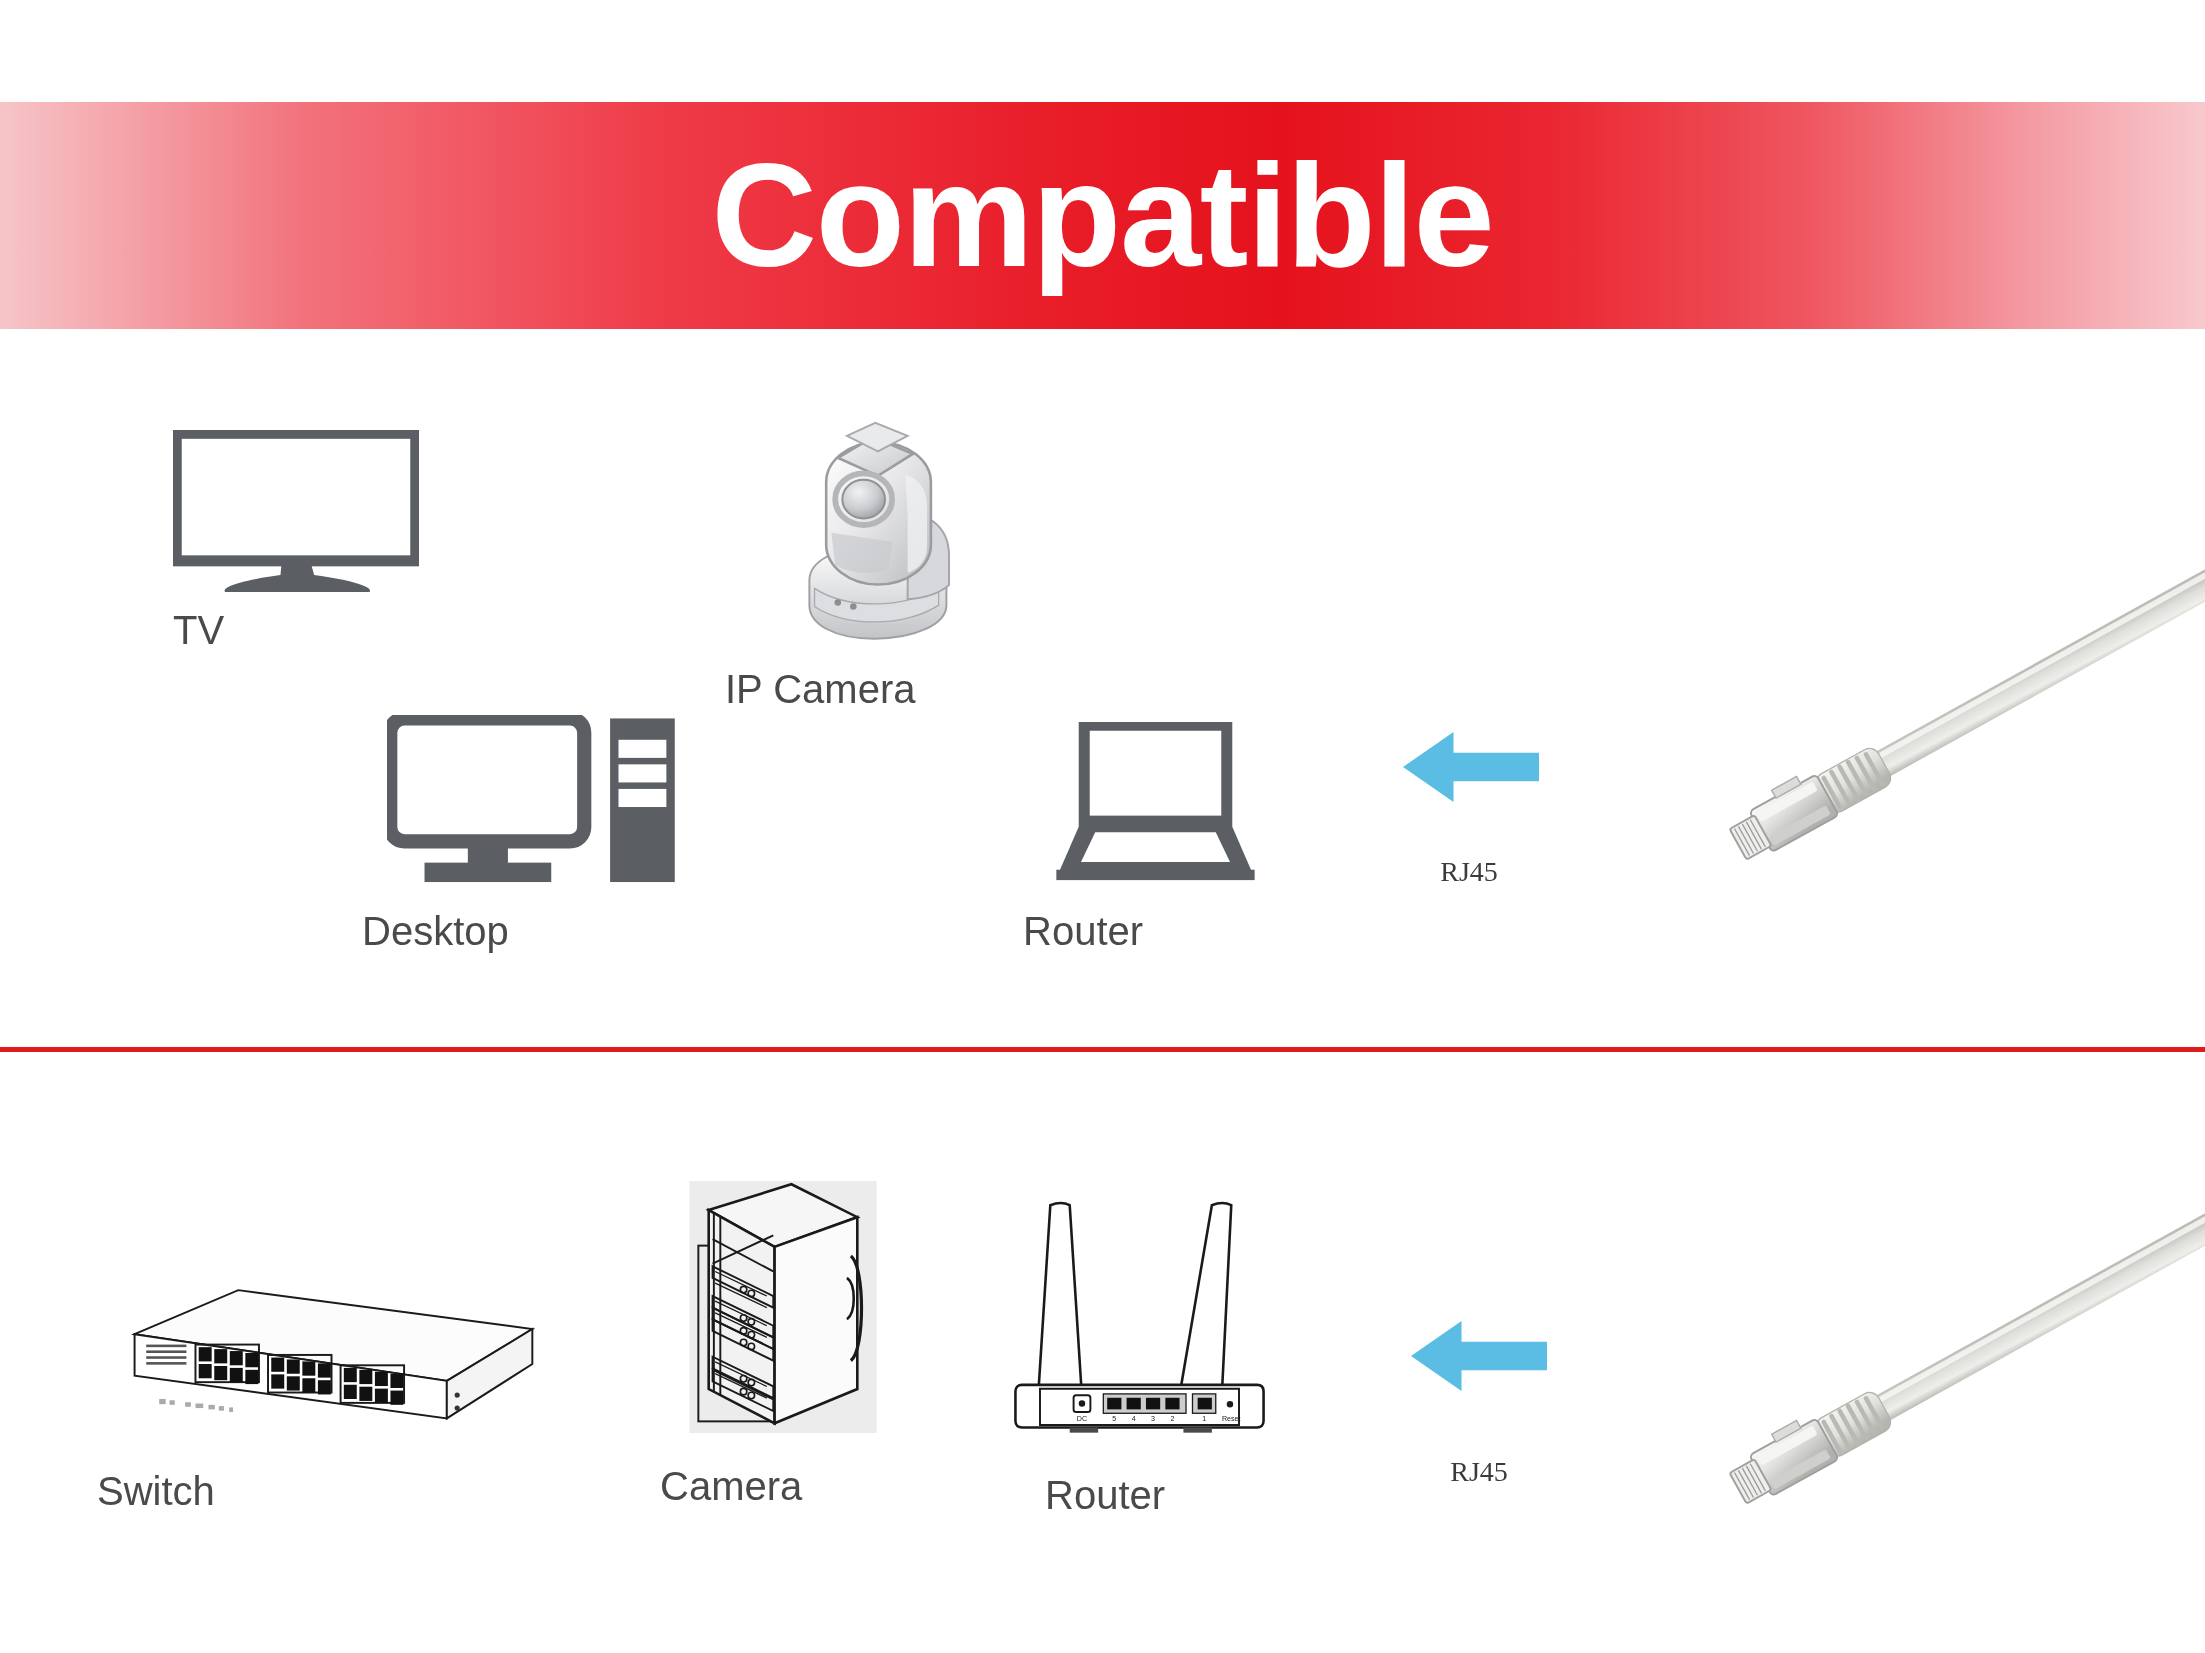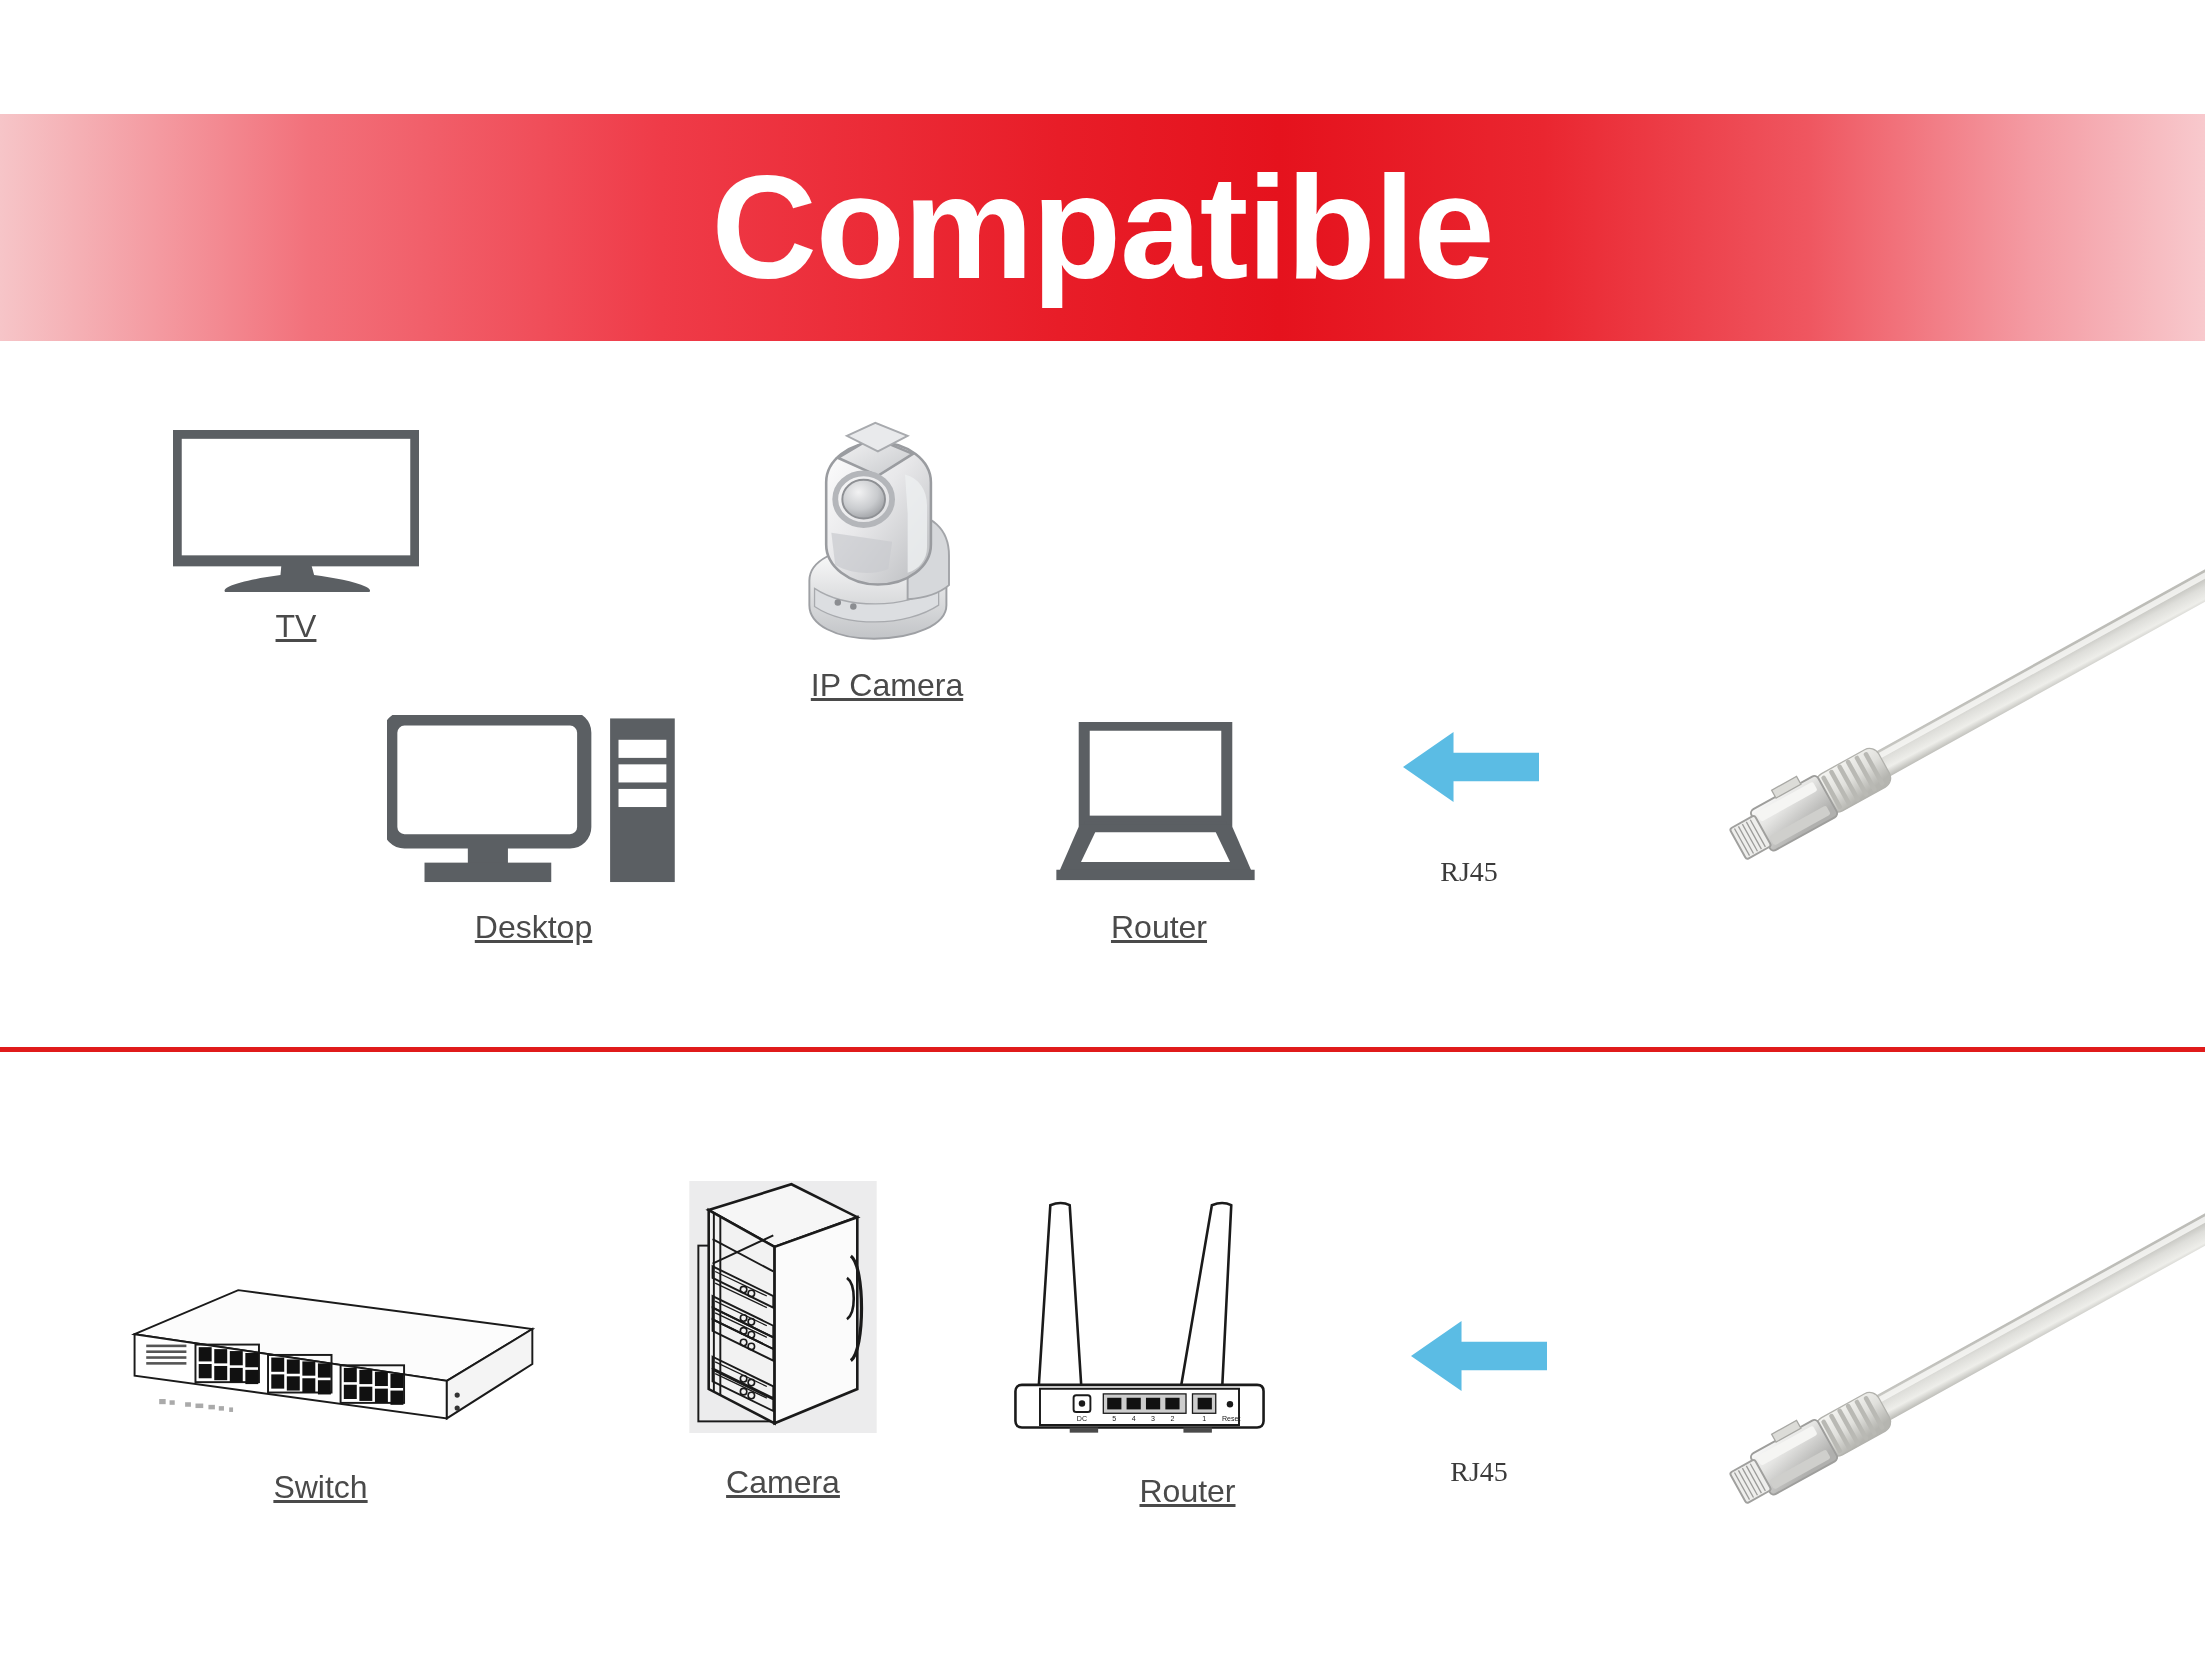--- a/index.html
+++ b/index.html
@@ -15,21 +15,21 @@
     width: 2205px;
     height: 1654px;
     background: #ffffff;
     overflow: hidden;
   }
 
   
   #banner {
     position: absolute;
     left: 0;
-    top: 114px;
+    top: 102px;
     width: 2205px;
     height: 227px;
     background: linear-gradient(to right,
         #f6c5c8 0%,
         #f2717b 14%,
         #ef3b48 30%,
         #e81d28 48%,
         #e5121d 58%,
         #ea2630 70%,
         #ef5660 82%,
@@ -58,24 +58,23 @@
     width: 2205px;
     height: 5.2px;
     background: #e01b1b;
   }
 
   
   .label {
     position: absolute;
     color: #4a4a4a;
     font-family: "Liberation Sans", sans-serif;
-    font-size: 32px;
+    font-size: 40px;
     white-space: nowrap;
-    text-align: center;
-    text-decoration: underline;
+    text-align: left;
   }
   .label-serif {
     position: absolute;
     color: #3b3b3b;
     font-family: "Liberation Serif", serif;
     font-size: 28px;
     white-space: nowrap;
     text-align: center;
   }
 

